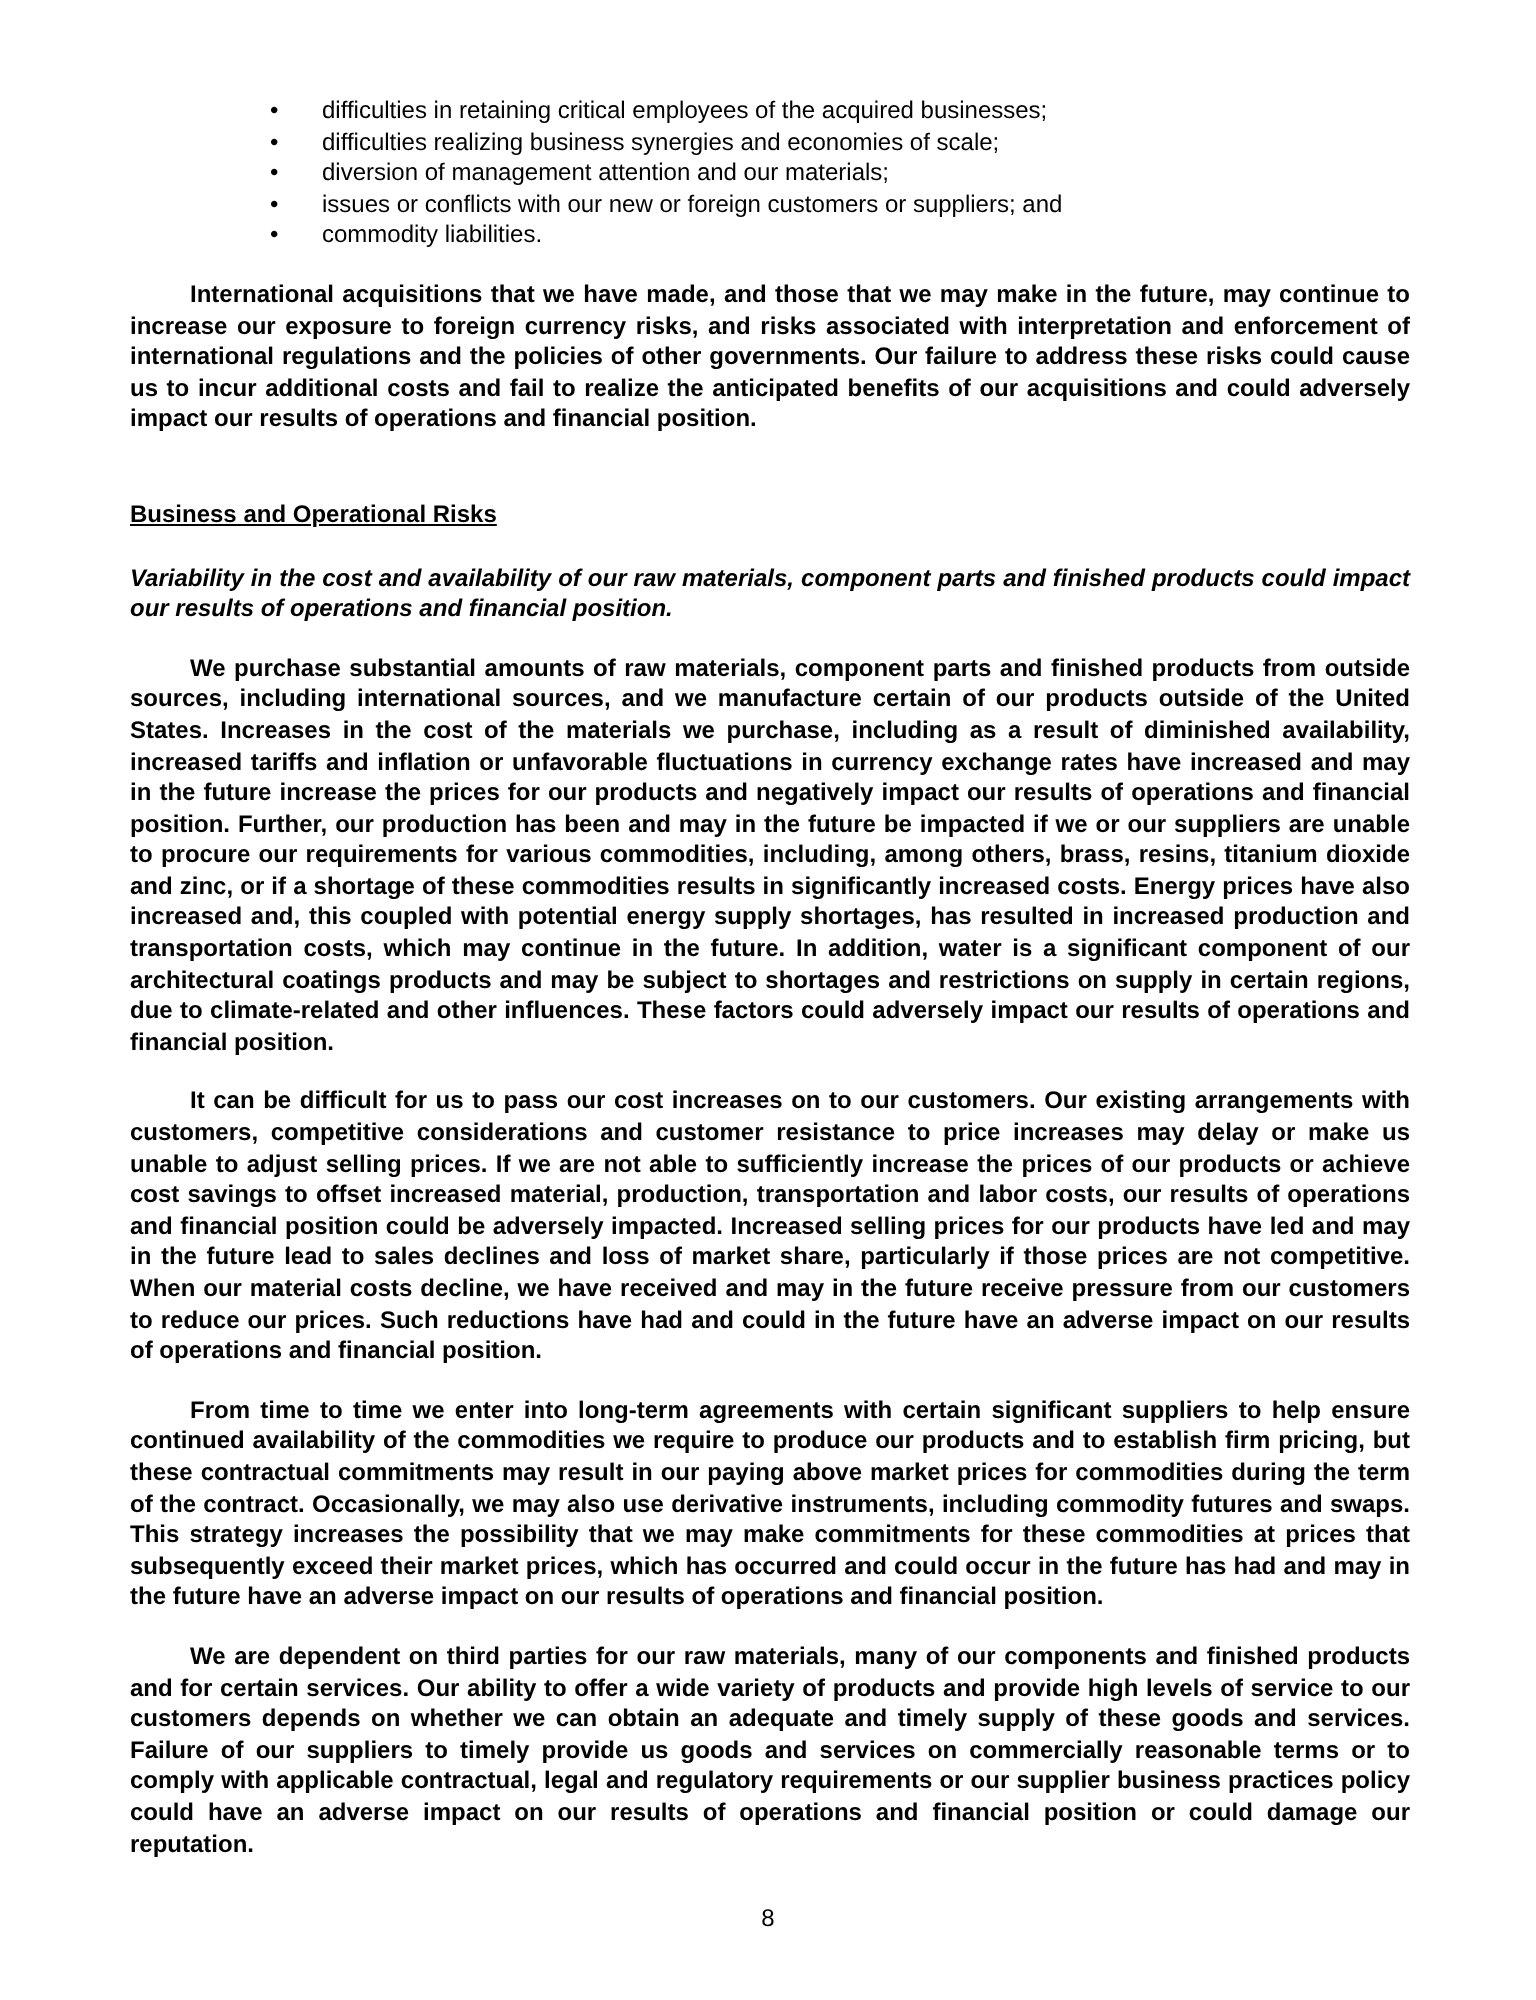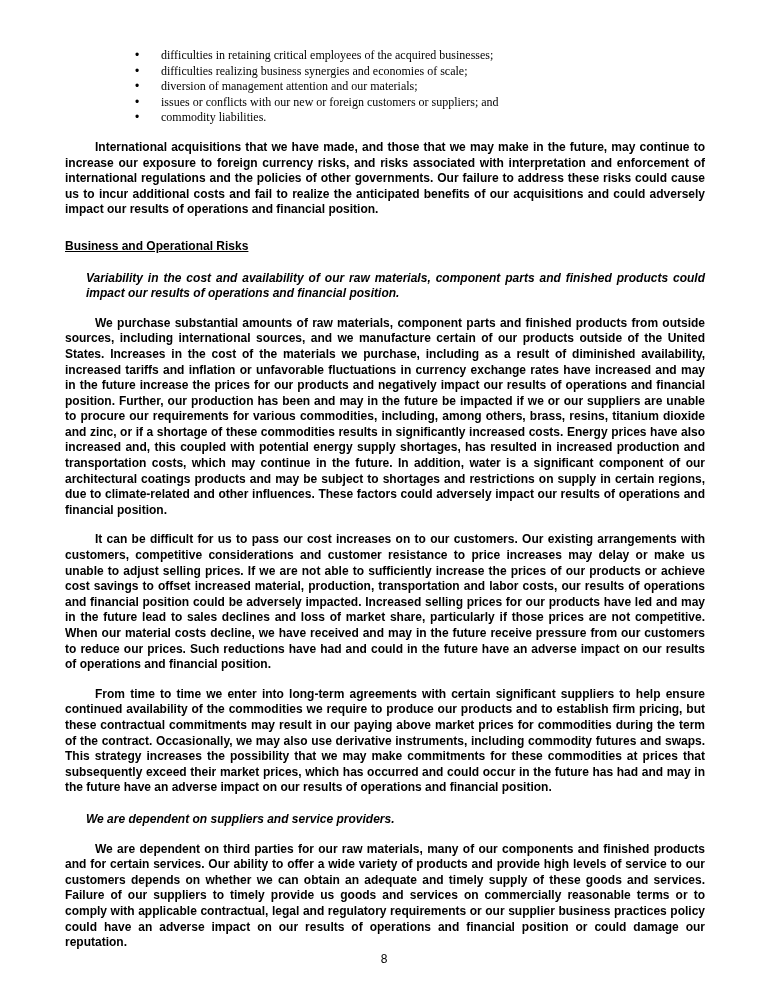--- a/index.html
+++ b/index.html
@@ -25,41 +25,39 @@
   .bullet-item {
     display: flex;
     align-items: flex-start;
   }
   .bullet-marker {
     flex: 0 0 26px;
     width: 26px;
   }
   .bullet-text {
     flex: 1;
-    font-family: Liberation Serif, serif;
   }
   .body-para {
     margin-top: 14px;
     text-align: justify;
     text-indent: 30px;
     font-weight: bold;
   }
   .section-heading {
-    margin-top: 21px;
+    margin-top: 32px;
     font-size: 12px;
     font-weight: bold;
     text-decoration: underline;
   }
   .risk-heading {
     margin-top: 16px;
     font-size: 12px;
     font-weight: bold;
     font-style: italic;
     text-align: justify;
-    margin-left: 21px;
   }
   .page-number {
     position: absolute;
     left: 0;
     right: 0;
     bottom: 32px;
     text-align: center;
     font-size: 12px;
   }
 </style>
@@ -96,19 +94,18 @@
   <h2 class="section-heading">Business and Operational Risks</h2>
 
   <h3 class="risk-heading">Variability in the cost and availability of our raw materials, component parts and finished products could impact our results of operations and financial position.</h3>
 
   <p class="body-para">We purchase substantial amounts of raw materials, component parts and finished products from outside sources, including international sources, and we manufacture certain of our products outside of the United States. Increases in the cost of the materials we purchase, including as a result of diminished availability, increased tariffs and inflation or unfavorable fluctuations in currency exchange rates have increased and may in the future increase the prices for our products and negatively impact our results of operations and financial position. Further, our production has been and may in the future be impacted if we or our suppliers are unable to procure our requirements for various commodities, including, among others, brass, resins, titanium dioxide and zinc, or if a shortage of these commodities results in significantly increased costs. Energy prices have also increased and, this coupled with potential energy supply shortages, has resulted in increased production and transportation costs, which may continue in the future. In addition, water is a significant component of our architectural coatings products and may be subject to shortages and restrictions on supply in certain regions, due to climate-related and other influences. These factors could adversely impact our results of operations and financial position.</p>
 
   <p class="body-para">It can be difficult for us to pass our cost increases on to our customers. Our existing arrangements with customers, competitive considerations and customer resistance to price increases may delay or make us unable to adjust selling prices. If we are not able to sufficiently increase the prices of our products or achieve cost savings to offset increased material, production, transportation and labor costs, our results of operations and financial position could be adversely impacted. Increased selling prices for our products have led and may in the future lead to sales declines and loss of market share, particularly if those prices are not competitive. When our material costs decline, we have received and may in the future receive pressure from our customers to reduce our prices. Such reductions have had and could in the future have an adverse impact on our results of operations and financial position.</p>
 
   <p class="body-para">From time to time we enter into long-term agreements with certain significant suppliers to help ensure continued availability of the commodities we require to produce our products and to establish firm pricing, but these contractual commitments may result in our paying above market prices for commodities during the term of the contract. Occasionally, we may also use derivative instruments, including commodity futures and swaps. This strategy increases the possibility that we may make commitments for these commodities at prices that subsequently exceed their market prices, which has occurred and could occur in the future has had and may in the future have an adverse impact on our results of operations and financial position.</p>
 
-  <h3 class="risk-heading">We are dependent on suppliers and service providers.</h3>
 
   <p class="body-para">We are dependent on third parties for our raw materials, many of our components and finished products and for certain services. Our ability to offer a wide variety of products and provide high levels of service to our customers depends on whether we can obtain an adequate and timely supply of these goods and services. Failure of our suppliers to timely provide us goods and services on commercially reasonable terms or to comply with applicable contractual, legal and regulatory requirements or our supplier business practices policy could have an adverse impact on our results of operations and financial position or could damage our reputation.</p>
 
   <div class="page-number">8</div>
 
 </div>
 
 </body></html>

